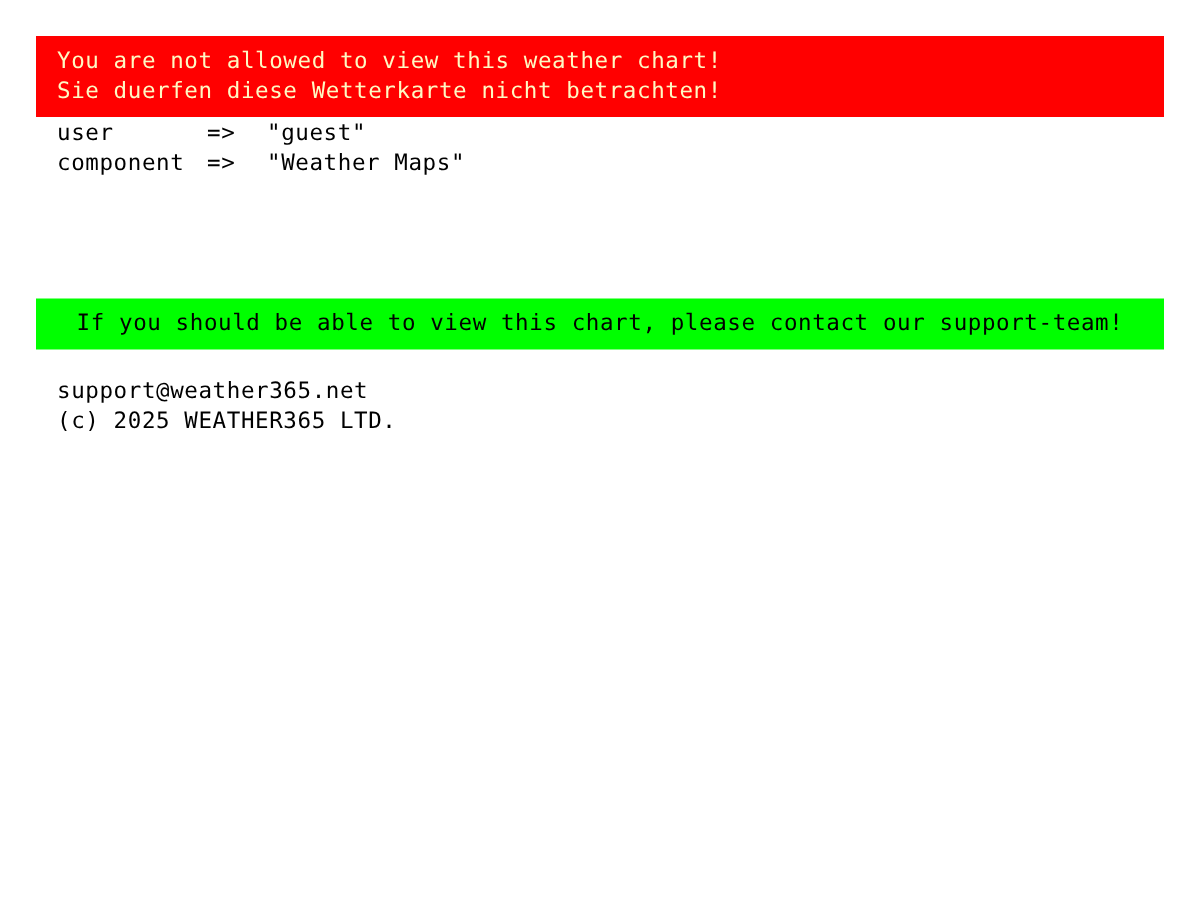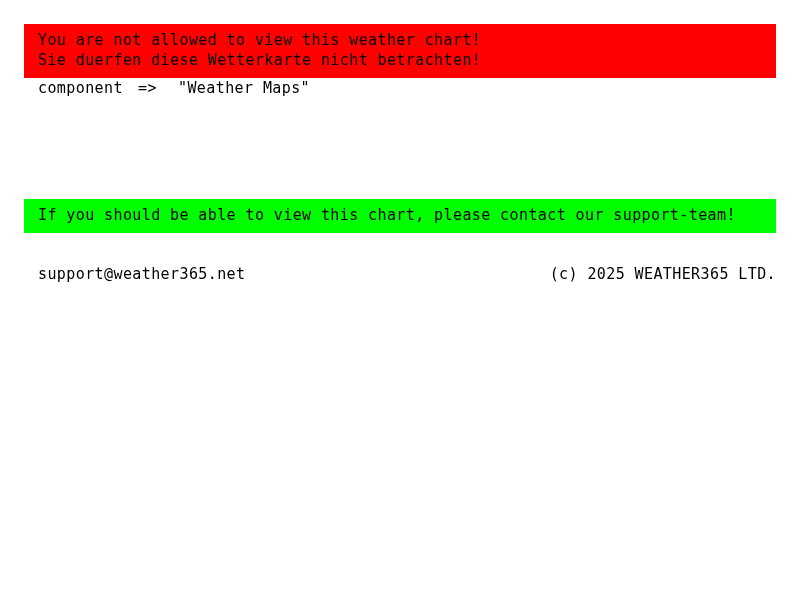--- a/index.html
+++ b/index.html
@@ -27,30 +27,31 @@
     box-sizing: border-box;
     padding: 6px 14px 8px 14px;
   }
   .banner-error {
     top: 24px;
     background: #ff0000;
   }
   .banner-info {
     top: 199px;
     background: #00ff00;
+    text-align: center;
   }
   .banner-line {
     font-family: "DejaVu Sans Mono", monospace;
     font-size: 15px;
     line-height: 20px;
     white-space: pre;
     letter-spacing: 0.4px;
   }
   .banner-error .banner-line {
-    color: #000000;
+    color: #fef9c3;
   }
   .banner-info .banner-line {
     color: #000000;
   }
   .params {
     position: absolute;
     left: 38px;
     top: 78px;
     border-collapse: collapse;
   }
@@ -65,25 +66,26 @@
   }
   .params td.key {
     width: 100px;
   }
   .params td.arrow {
     width: 40px;
   }
   .footer {
     position: absolute;
     left: 38px;
-    top: 264px;
+    top: 250px;
     width: 738px;
     display: flex;
     justify-content: space-between;
-    align-items: center;
+    align-items: flex-start;
+    flex-direction: column;
   }
   .footer span {
     font-family: "DejaVu Sans Mono", monospace;
     font-size: 15px;
     line-height: 20px;
     white-space: pre;
     letter-spacing: 0.4px;
     color: #000000;
   }
   a.contact-link {
@@ -97,20 +99,25 @@
 <div class="page">
 
   <div class="banner banner-error">
     <div class="banner-line">You are not allowed to view this weather chart!</div>
     <div class="banner-line">Sie duerfen diese Wetterkarte nicht betrachten!</div>
   </div>
 
   <table class="params">
     <tbody>
       <tr>
+        <td class="key">user</td>
+        <td class="arrow">=&gt;</td>
+        <td class="value">"guest"</td>
+      </tr>
+      <tr>
         <td class="key">component</td>
         <td class="arrow">=&gt;</td>
         <td class="value">"Weather Maps"</td>
       </tr>
     </tbody>
   </table>
 
   <div class="banner banner-info">
     <div class="banner-line">If you should be able to view this chart, please contact our support-team!</div>
   </div>

